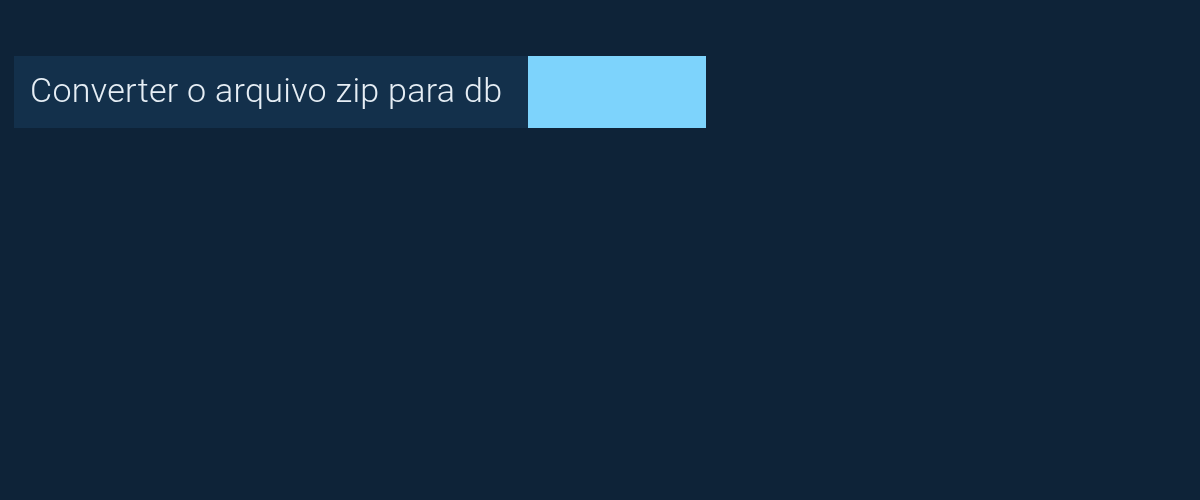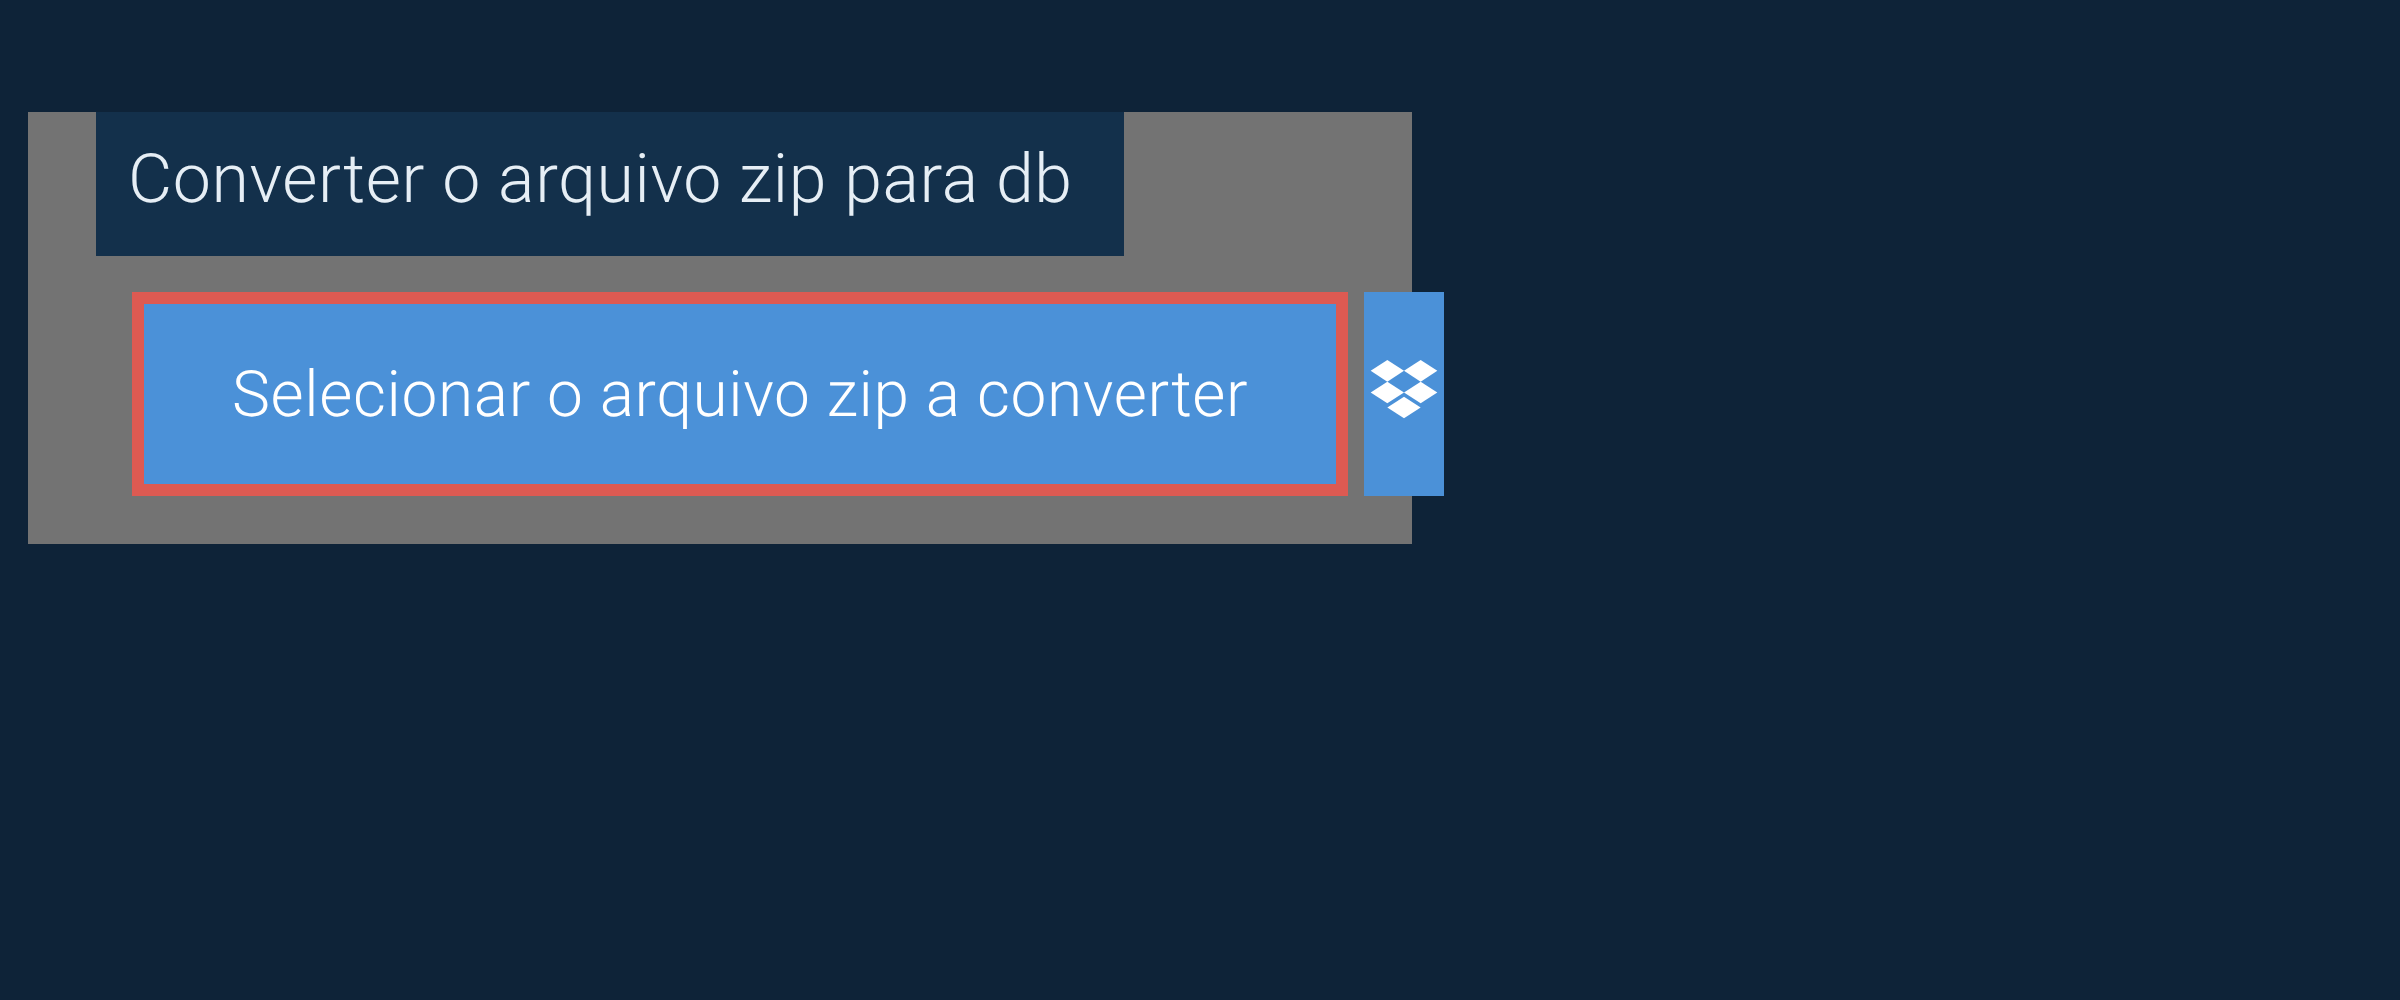--- a/index.html
+++ b/index.html
@@ -12,22 +12,21 @@
       height: 500px;
       background: #0e2338;
       font-family: -apple-system, BlinkMacSystemFont, "Segoe UI", Roboto, Helvetica, Arial, sans-serif;
       overflow: hidden;
     }
     .panel {
       position: absolute;
       left: 14px;
       top: 56px;
       width: 692px;
-      background: #737373;
-      padding-left: 34px;
+      background: #7dd3fc;
     }
     .tab-header {
       display: inline-block;
       background: #13304b;
       padding: 14px 26px 18px 16px;
       color: #e6eef5;
       font-size: 34px;
       font-weight: 300;
       letter-spacing: 0.3px;
     }
@@ -66,31 +65,13 @@
       width: 40px;
       height: 40px;
       fill: #ffffff;
     }
   </style>
 </head>
 <body>
 
 <div class="panel">
   <div class="tab-header">Converter o arquivo zip para db</div>
-  <div class="button-row">
-    <div class="select-wrap">
-      <div class="select-button">
-        <span>Selecionar o arquivo zip a converter</span>
-      </div>
-    </div>
-    <div class="dropbox-button">
-      <span>
-        <svg viewBox="0 0 48 48" xmlns="http://www.w3.org/2000/svg">
-          <path d="M14 6 L24 12.5 L14 19 L4 12.5 Z"></path>
-          <path d="M34 6 L44 12.5 L34 19 L24 12.5 Z"></path>
-          <path d="M14 19 L24 25.5 L14 32 L4 25.5 Z"></path>
-          <path d="M34 19 L44 25.5 L34 32 L24 25.5 Z"></path>
-          <path d="M24 28 L34 34.5 L24 41 L14 34.5 Z"></path>
-        </svg>
-      </span>
-    </div>
-  </div>
 </div>
 
 </body></html>

